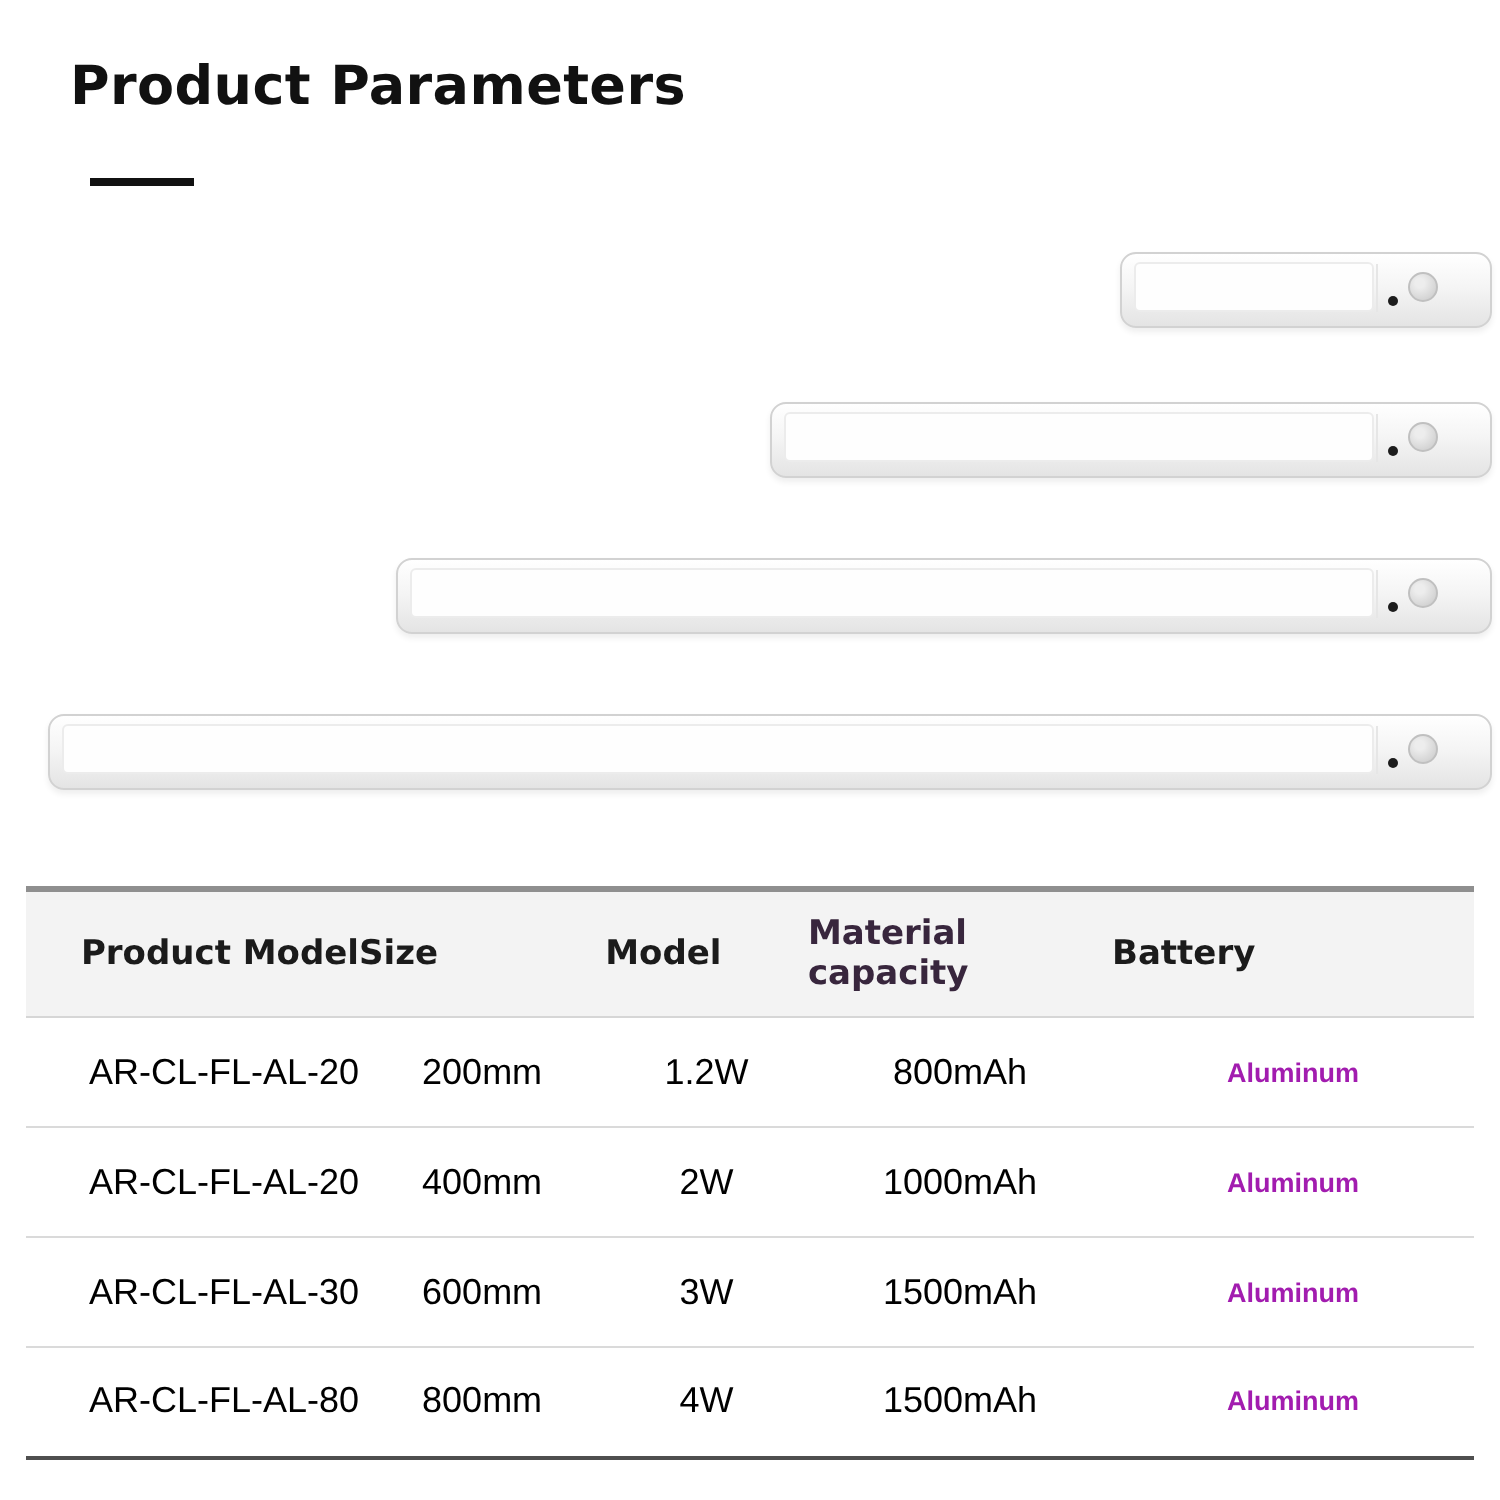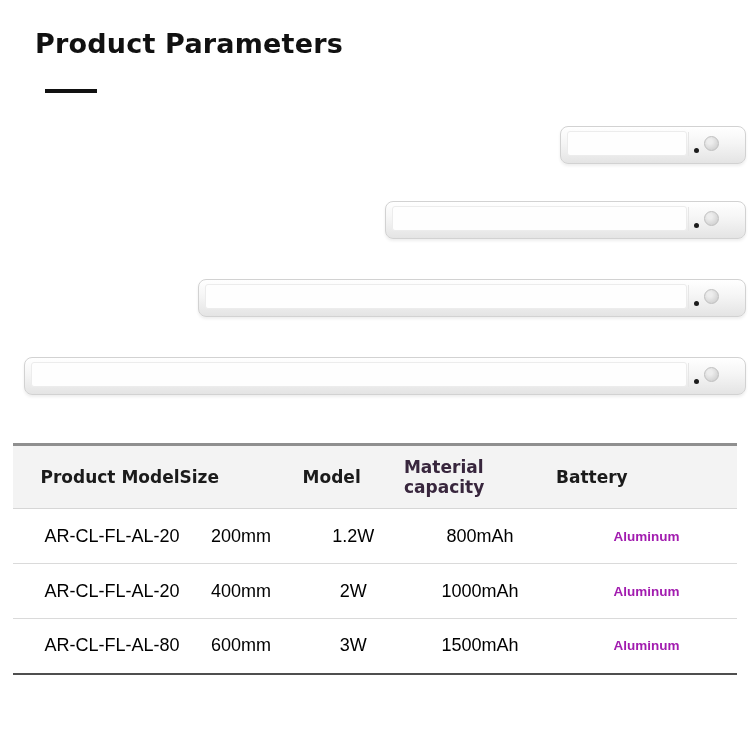--- a/index.html
+++ b/index.html
@@ -183,22 +183,29 @@
         <td class="col-material">Aluminum</td>
       </tr>
       <tr>
         <td class="col-model">AR-CL-FL-AL-20</td>
         <td class="col-size">400mm</td>
         <td class="col-power">2W</td>
         <td class="col-battery">1000mAh</td>
         <td class="col-material">Aluminum</td>
       </tr>
       <tr>
-        <td class="col-model">AR-CL-FL-AL-80</td>
+        <td class="col-model">AR-CL-FL-AL-30</td>
         <td class="col-size">600mm</td>
         <td class="col-power">3W</td>
         <td class="col-battery">1500mAh</td>
         <td class="col-material">Aluminum</td>
       </tr>
+      <tr>
+        <td class="col-model">AR-CL-FL-AL-80</td>
+        <td class="col-size">800mm</td>
+        <td class="col-power">4W</td>
+        <td class="col-battery">1500mAh</td>
+        <td class="col-material">Aluminum</td>
+      </tr>
     </tbody>
   </table>
 
 </div>
 
 </body></html>

